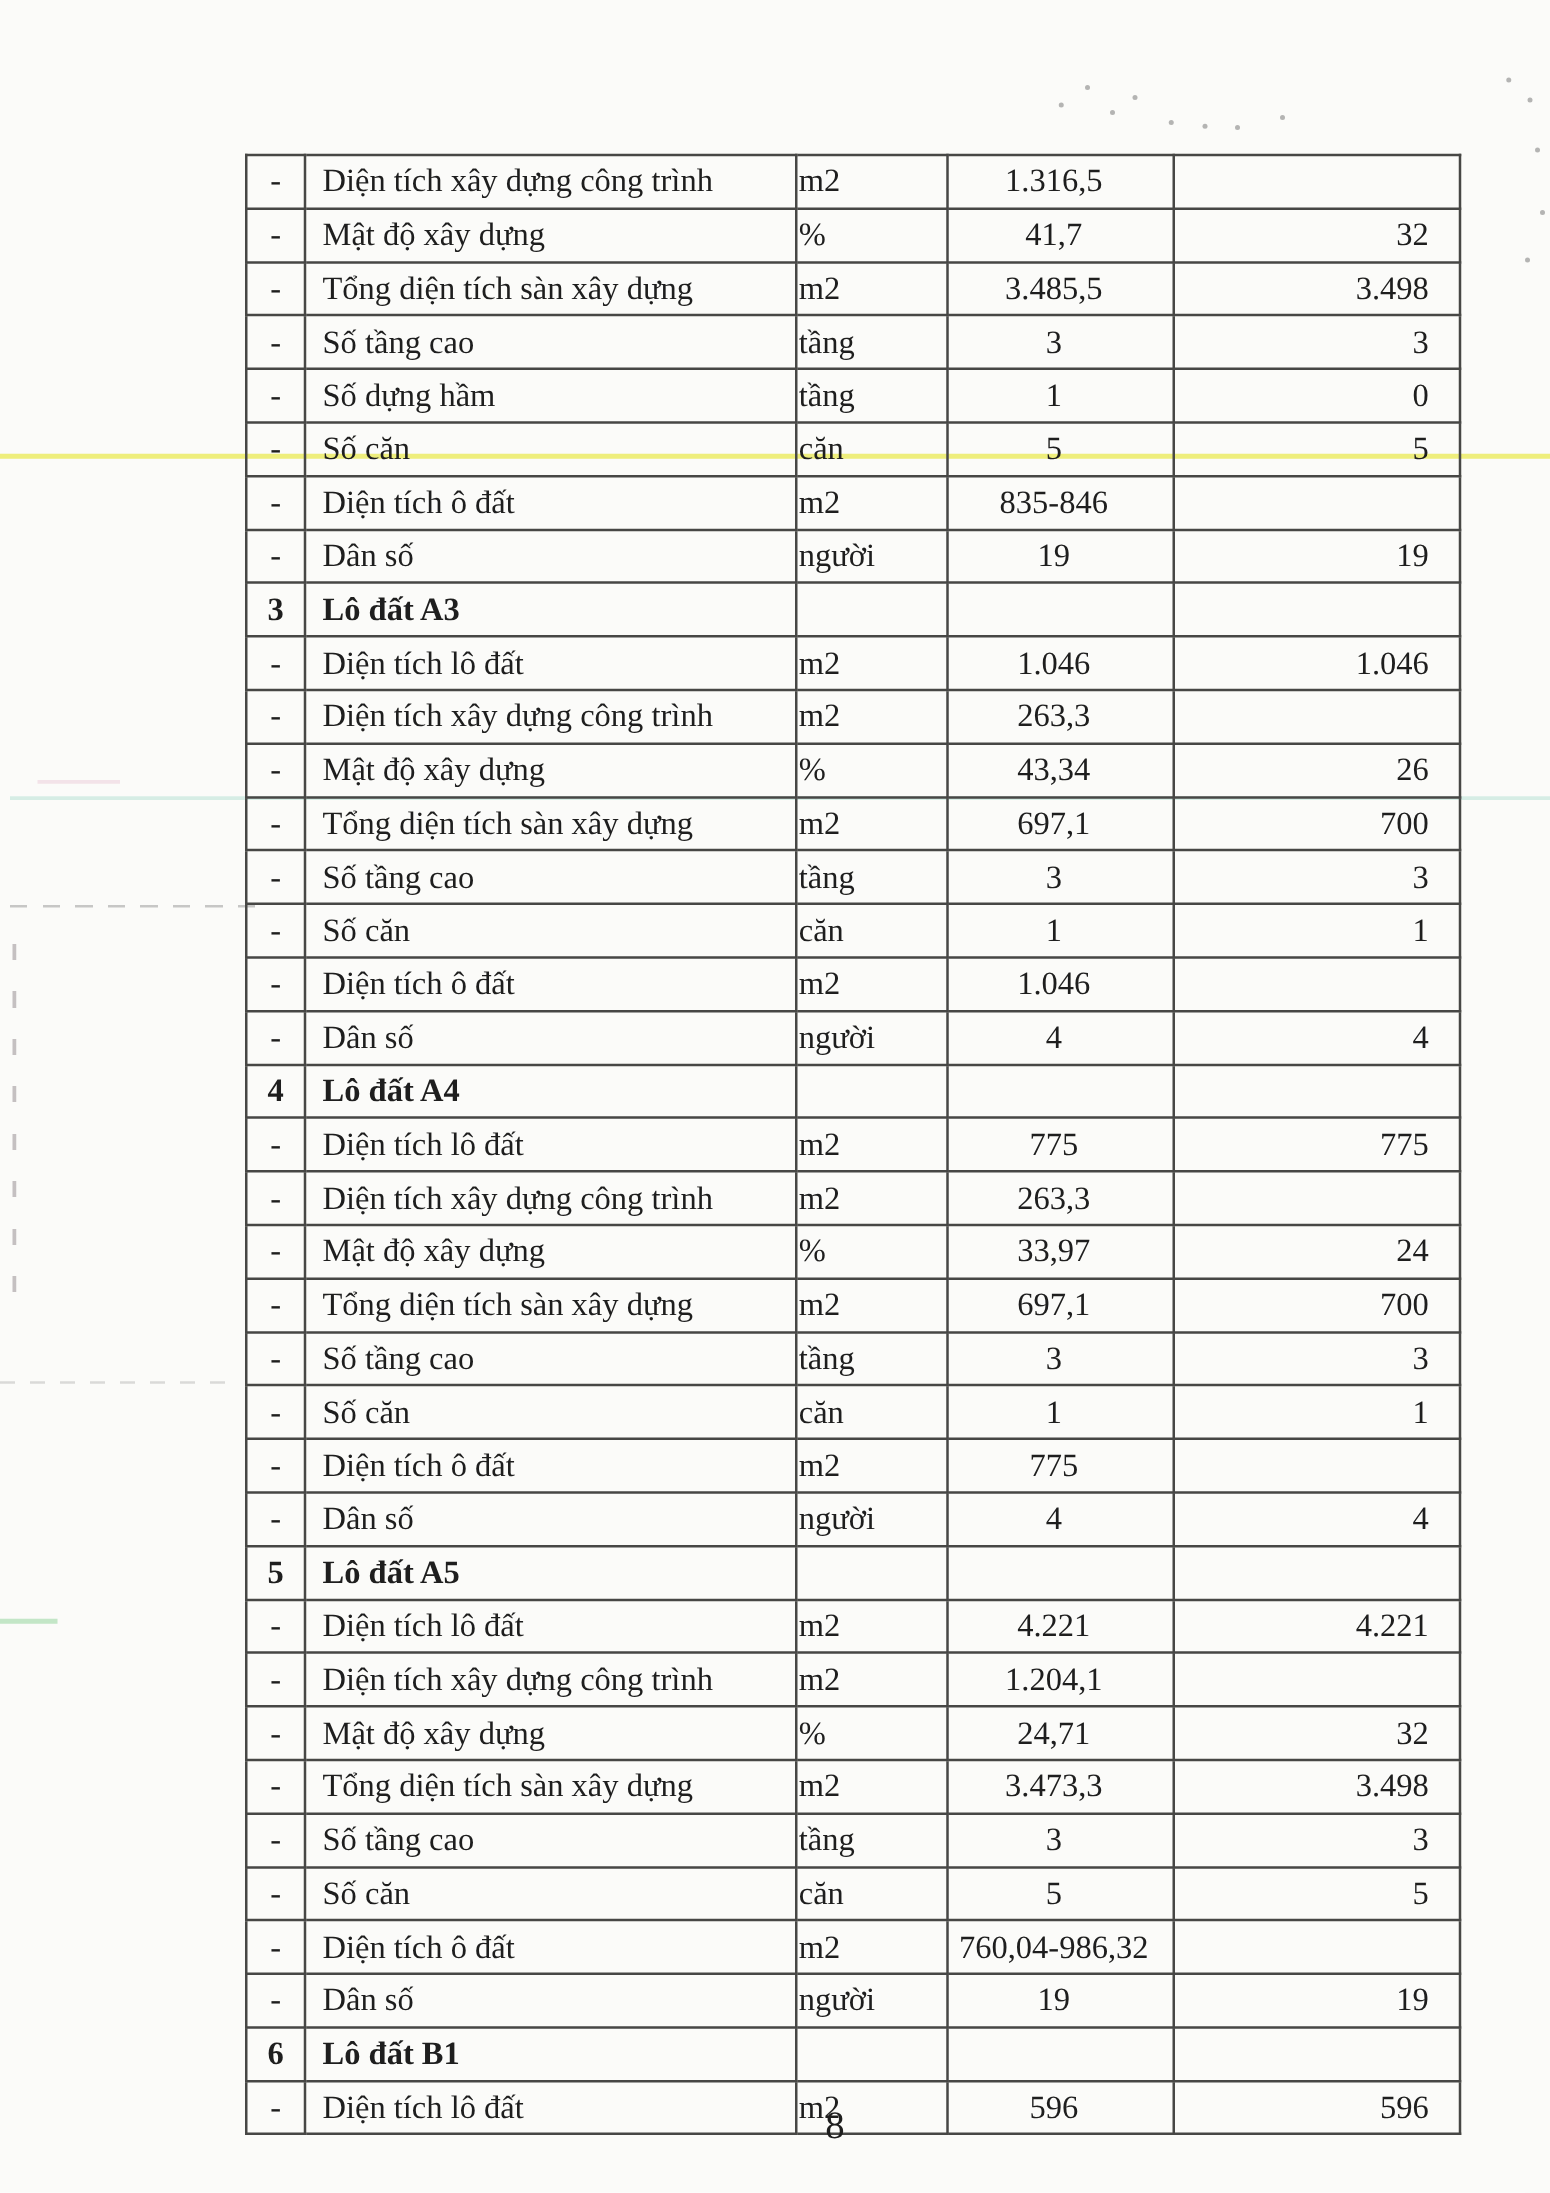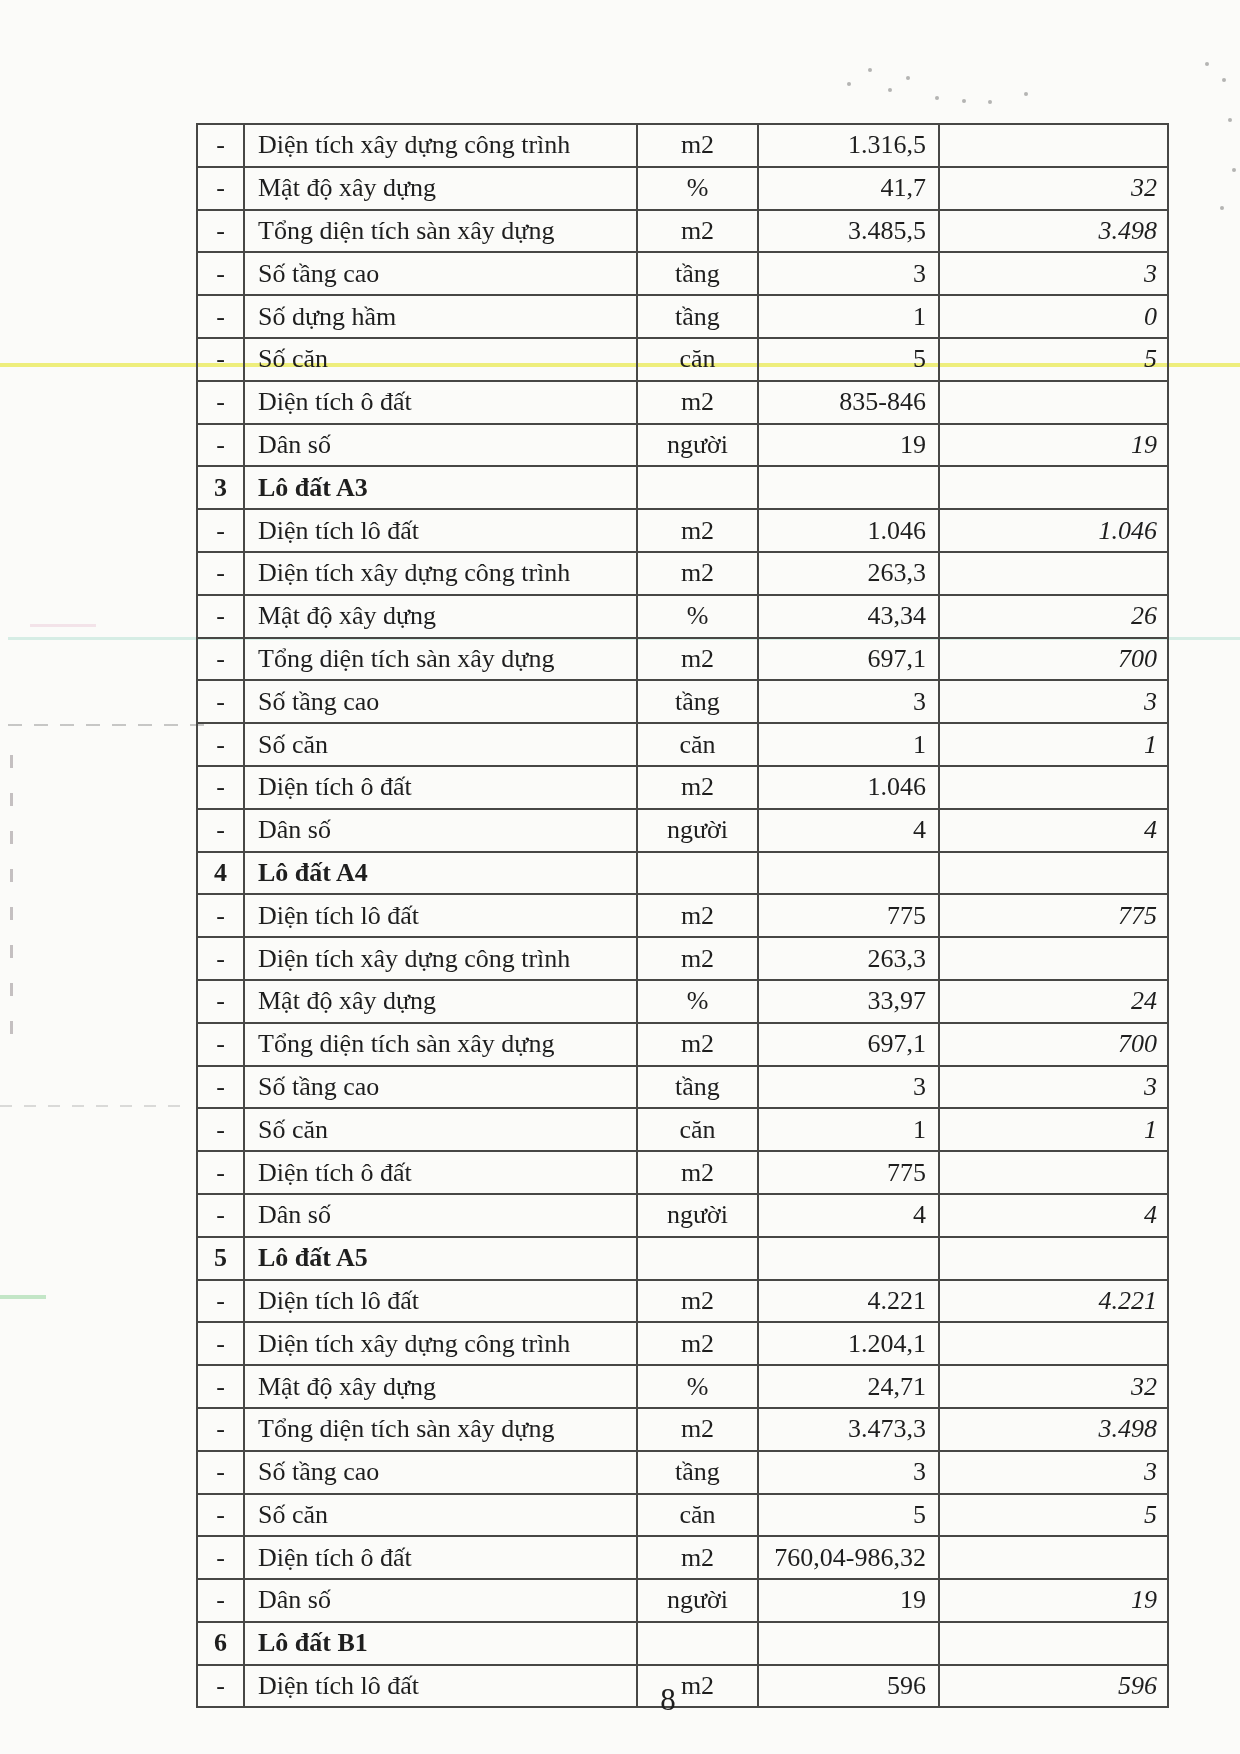--- a/index.html
+++ b/index.html
@@ -20,23 +20,23 @@
   table.spec td {
     border:2px solid #474745;
     height:38.8px;
     font-size:26px;
     vertical-align:middle;
     overflow:hidden; white-space:nowrap;
     background:transparent;
   }
   td.c-no    { text-align:center; }
   td.c-label { padding:0 6px 0 13px; }
-  td.c-unit  { text-align:center; font-size:25px; }
-  td.c-v1    { text-align:right; padding-right:12px; }
-  td.c-v2    { text-align:right; padding-right:10px;font-style:italic; }
+  td.c-unit  { font-size:25px; }
+  td.c-v1    { text-align:center; padding-right:12px; }
+  td.c-v2    { text-align:right; padding-right:24px; }
   tr.section td { font-weight:bold; }
   
   .page-number {
     position:absolute; left:640px; top:1682px; width:56px;
     text-align:center; font-size:31px;
   }
   
   .artifact { position:absolute; pointer-events:none; }
   .highlight-line { left:0; top:363px; width:1240px; height:4px;
     background:rgba(233,233,75,0.72); }

